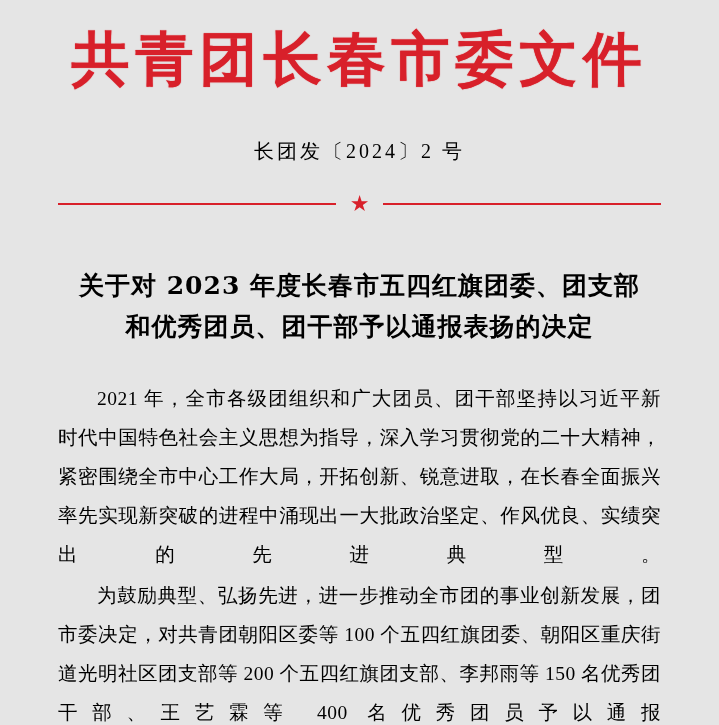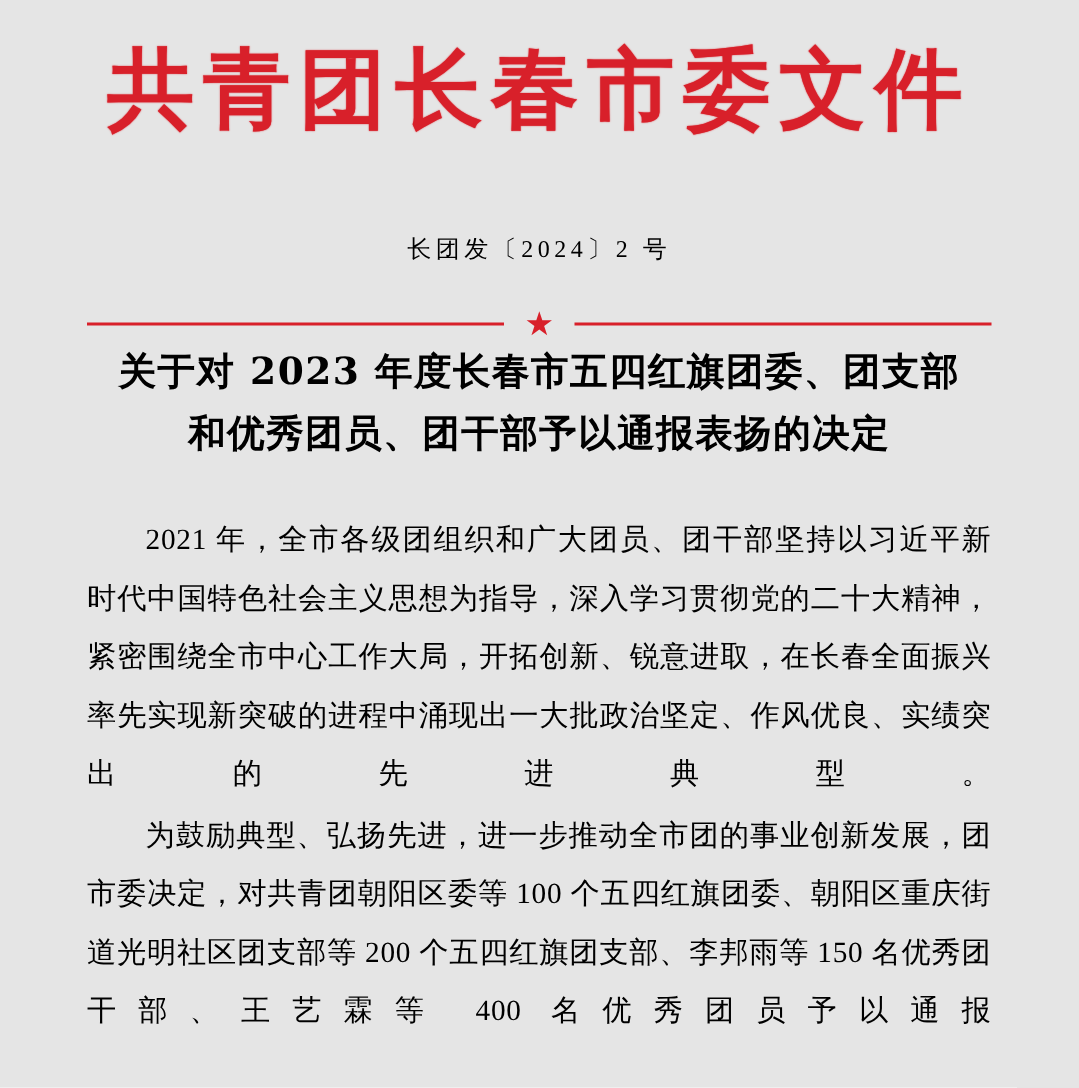--- a/index.html
+++ b/index.html
@@ -29,23 +29,23 @@
     font-size: 58px;
     letter-spacing: 6px;
     line-height: 1.1;
     padding-top: 28px;
     white-space: nowrap;
     text-shadow: 0 0 1px #d8202a;
   }
   .doc-number {
     text-align: center;
     color: #000000;
-    font-size: 16px;
+    font-size: 20px;
     letter-spacing: 3px;
-    margin-top: 64px;
+    margin-top: 46px;
   }
   .divider {
     position: relative;
     margin-top: 28px;
     height: 22px;
     display: flex;
     align-items: center;
     justify-content: center;
   }
   .divider .rule {
@@ -54,20 +54,21 @@
     background: #d8202a;
   }
   .divider .star {
     flex: 0 0 auto;
     margin: 0 14px;
     color: #d8202a;
     font-size: 22px;
     line-height: 1;
   }
   .title {
+    margin-top: 50px;
     text-align: center;
     color: #000000;
     font-size: 25px;
     font-weight: bold;
     line-height: 1.65;
     letter-spacing: 1px;
     font-family: "DejaVu Serif", "Liberation Serif", serif;
   }
   .title .line {
     display: block;

